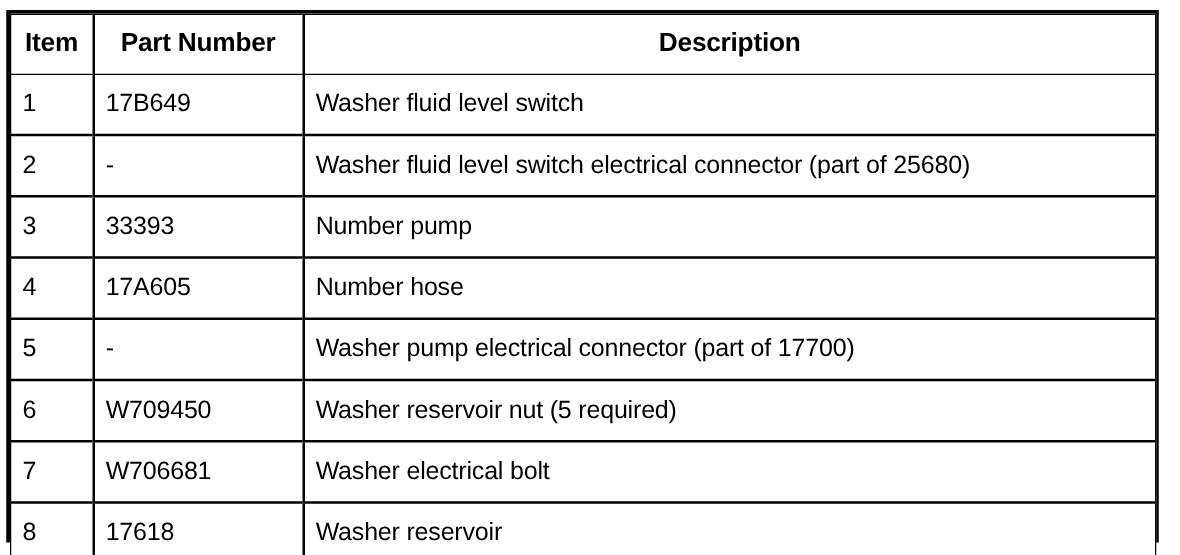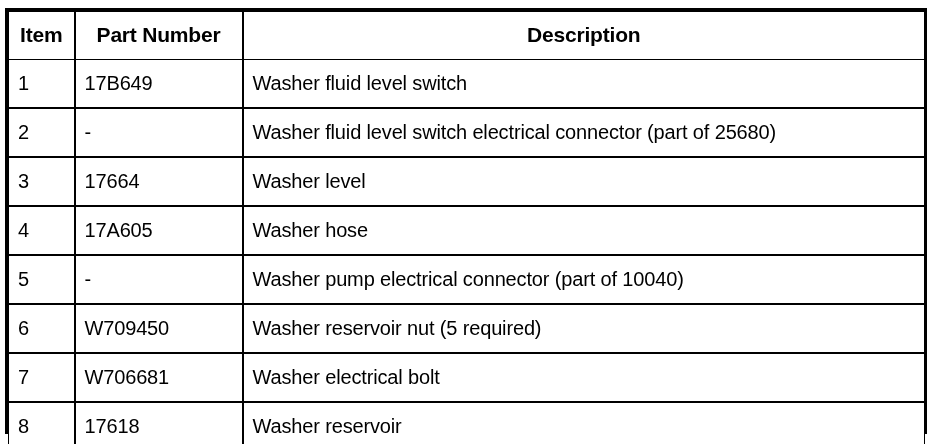--- a/index.html
+++ b/index.html
@@ -109,32 +109,32 @@
           <td class="cell-part">17B649</td>
           <td class="cell-description">Washer fluid level switch</td>
         </tr>
         <tr>
           <td class="cell-item">2</td>
           <td class="cell-part">-</td>
           <td class="cell-description">Washer fluid level switch electrical connector (part of 25680)</td>
         </tr>
         <tr>
           <td class="cell-item">3</td>
-          <td class="cell-part">17664</td>
-          <td class="cell-description">Washer level</td>
+          <td class="cell-part">33393</td>
+          <td class="cell-description">Number pump</td>
         </tr>
         <tr>
           <td class="cell-item">4</td>
           <td class="cell-part">17A605</td>
-          <td class="cell-description">Washer hose</td>
+          <td class="cell-description">Number hose</td>
         </tr>
         <tr>
           <td class="cell-item">5</td>
           <td class="cell-part">-</td>
-          <td class="cell-description">Washer pump electrical connector (part of 10040)</td>
+          <td class="cell-description">Washer pump electrical connector (part of 17700)</td>
         </tr>
         <tr>
           <td class="cell-item">6</td>
           <td class="cell-part">W709450</td>
           <td class="cell-description">Washer reservoir nut (5 required)</td>
         </tr>
         <tr>
           <td class="cell-item">7</td>
           <td class="cell-part">W706681</td>
           <td class="cell-description">Washer electrical bolt</td>

